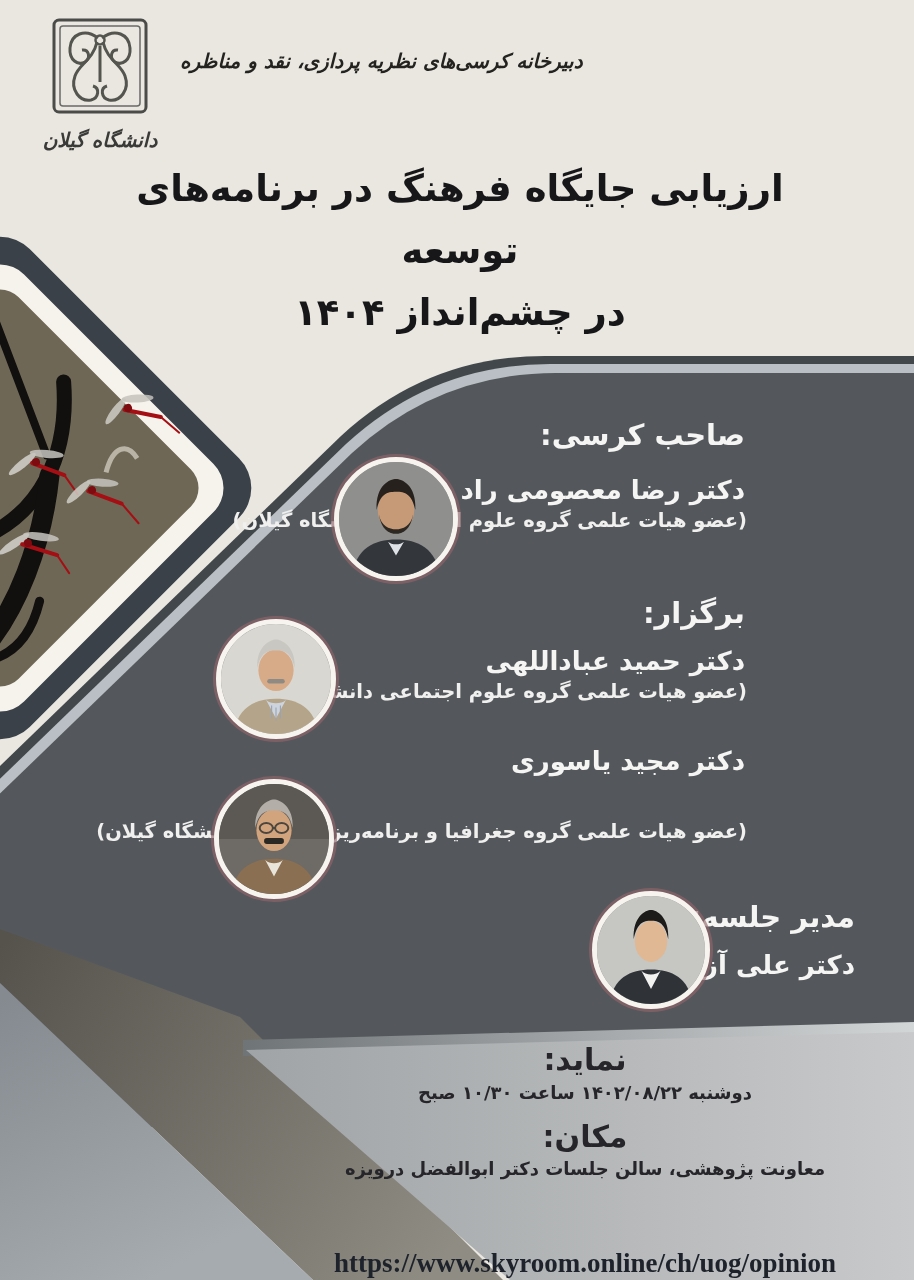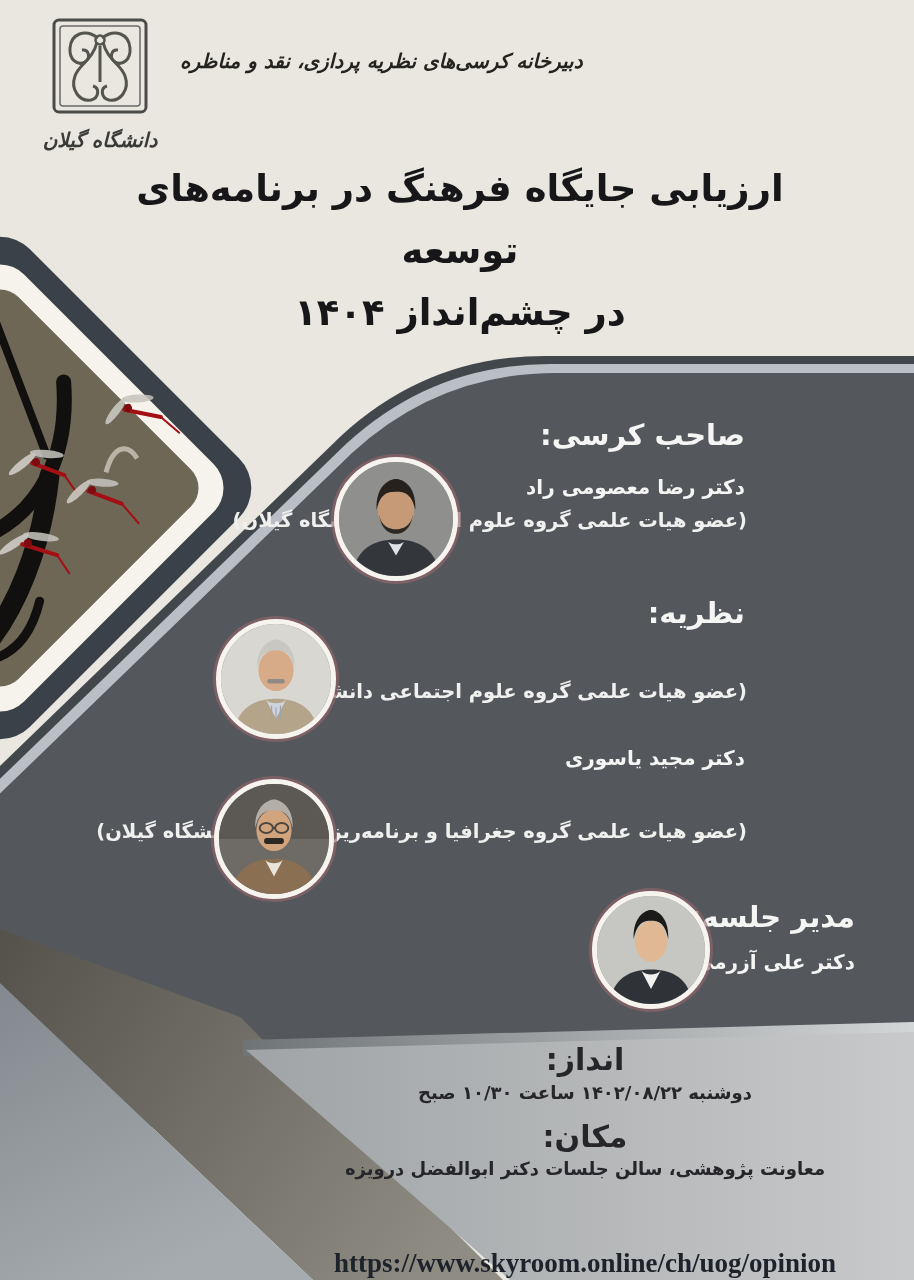--- a/index.html
+++ b/index.html
@@ -16,21 +16,21 @@
   .logo-box{left:30px;top:16px;width:140px;text-align:center;}
   .logo-caption{margin-top:4px;font-size:20px;font-style:italic;font-weight:bold;color:#3a3a38;}
   .org-lines{left:180px;top:36px;width:640px;text-align:left;color:#24231f;
              font-weight:bold;font-style:italic;font-size:20px;line-height:50px;}
   .main-title{left:90px;top:158px;width:740px;text-align:center;color:#17171a;
               font-weight:900;font-size:37px;line-height:62px;letter-spacing:0;}
 
   
   .h-white{color:#f5f5f4;font-weight:bold;text-align:right;}
   .sec-heading{font-size:29px;}
-  .sec-name{font-size:20px;}
+  .sec-name{font-size:26px;}
   .sec-affil{font-size:19.5px;color:#f0f0ef;font-weight:bold;}
 
   
   .photo{
     position:absolute;z-index:3;border-radius:50%;
     border:5px solid #f7f4f0;box-shadow:0 0 0 3px rgba(146,101,106,.65);
     overflow:hidden;background:#9a9a98;
   }
   .photo svg{display:block;width:100%;height:100%;}
 
@@ -164,37 +164,38 @@
       <path d="M12,100 C14,76 31,68 50,68 C69,68 86,76 88,100 Z" fill="#33373c"></path>
       <path d="M43,70 L50,82 L57,70 C54,73 46,73 43,70 Z" fill="#dfe2e6"></path>
       <ellipse cx="50" cy="42" rx="16" ry="19" fill="#c79a77"></ellipse>
       <path d="M33,42 C32,20 45,15 50,15 C55,15 68,20 67,42 C64,28 58,26 50,26 C42,26 36,28 33,42 Z" fill="#26211c"></path>
       <path d="M35,46 C37,59 44,63 50,63 C56,63 63,59 65,46 C63,56 56,59 50,59 C44,59 37,56 35,46 Z" fill="#2e2822"></path>
     </svg>
   </div>
   <div class="layer rtl h-white sec-name" style="right:169px;top:475px;">دکتر رضا معصومی راد</div>
   <div class="layer rtl sec-affil" style="right:167px;top:509px;">(عضو هیات علمی گروه علوم اجتماعی دانشگاه گیلان)</div>
 
-  <div class="layer rtl h-white sec-heading" style="right:169px;top:596px;">نظریه:</div>
+  <div class="layer rtl h-white sec-heading" style="right:169px;top:596px;">برگزار:</div>
 
   <div class="photo" style="left:216px;top:619px;width:110px;height:110px;">
     <svg viewBox="0 0 100 100">
       <rect width="100" height="100" fill="#d9d7d1"></rect>
       <path d="M12,100 C14,76 31,68 50,68 C69,68 86,76 88,100 Z" fill="#b4a489"></path>
       <path d="M41,69 L50,86 L59,69 C55,73 45,73 41,69 Z" fill="#cdd4de"></path>
       <g stroke="#9aa4b4" stroke-width="1">
           <line x1="46" y1="74" x2="46" y2="86"></line>
           <line x1="50" y1="76" x2="50" y2="88"></line>
           <line x1="54" y1="74" x2="54" y2="86"></line>
         </g>
       <ellipse cx="50" cy="42" rx="16" ry="19" fill="#d7ab87"></ellipse>
       <path d="M33,40 C32,20 45,14 50,14 C55,14 68,20 67,40 C64,26 58,24 50,24 C42,24 36,26 33,40 Z" fill="#c9c7c2"></path>
       <rect x="42" y="50" width="16" height="4" rx="2" fill="#8f8b84"></rect>
     </svg>
   </div>
+  <div class="layer rtl h-white sec-name" style="right:169px;top:646px;">دکتر حمید عباداللهی</div>
   <div class="layer rtl sec-affil" style="right:167px;top:680px;">(عضو هیات علمی گروه علوم اجتماعی دانشگاه گیلان)</div>
 
   <div class="photo" style="left:214px;top:779px;width:110px;height:110px;">
     <svg viewBox="0 0 100 100">
       <rect width="100" height="100" fill="#6e6a66"></rect>
       <rect width="100" height="50" fill="#5c5854"></rect>
       <path d="M12,100 C14,76 31,68 50,68 C69,68 86,76 88,100 Z" fill="#8a6f52"></path>
       <path d="M42,69 L50,84 L58,69 C54,73 46,73 42,69 Z" fill="#e8e4da"></path>
       <ellipse cx="50" cy="42" rx="16" ry="19" fill="#d1a47d"></ellipse>
       <path d="M33,40 C32,20 45,14 50,14 C55,14 68,20 67,40 C64,26 58,24 50,24 C42,24 36,26 33,40 Z" fill="#b3afa8"></path>
@@ -215,19 +216,19 @@
     <svg viewBox="0 0 100 100">
       <rect width="100" height="100" fill="#c6c6c3"></rect>
       <path d="M12,100 C14,76 31,68 50,68 C69,68 86,76 88,100 Z" fill="#2f3338"></path>
       <path d="M41,69 L50,86 L59,69 C55,74 45,74 41,69 Z" fill="#f2f2f0"></path>
       <ellipse cx="50" cy="42" rx="15" ry="19" fill="#e0b893"></ellipse>
       <path d="M34,40 C33,19 45,13 50,13 C55,13 67,19 66,40 C63,25 57,23 50,23 C43,23 37,25 34,40 Z" fill="#1d1b19"></path>
     </svg>
   </div>
   <div class="layer rtl h-white sec-name" style="right:59px;top:950px;">دکتر علی آزرمی</div>
 
-  <div class="layer slab-text slab-label rtl" style="left:256px;top:1042px;width:658px;">انداز:</div>
+  <div class="layer slab-text slab-label rtl" style="left:256px;top:1042px;width:658px;">نماید:</div>
   <div class="layer slab-text slab-value rtl" style="left:256px;top:1082px;width:658px;">دوشنبه ۱۴۰۲/۰۸/۲۲ ساعت ۱۰/۳۰ صبح</div>
   <div class="layer slab-text slab-value rtl" style="left:256px;top:1158px;width:658px;">معاونت پژوهشی، سالن جلسات دکتر ابوالفضل درویزه</div>
   <div class="layer slab-text slab-label rtl" style="left:256px;top:1119px;width:658px;">مکان:</div>
   <a class="layer slab-url" style="left:256px;top:1216px;width:658px;" href="#">https://www.skyroom.online/ch/uog/opinion</a>
 
 </div>
 
 </body></html>

